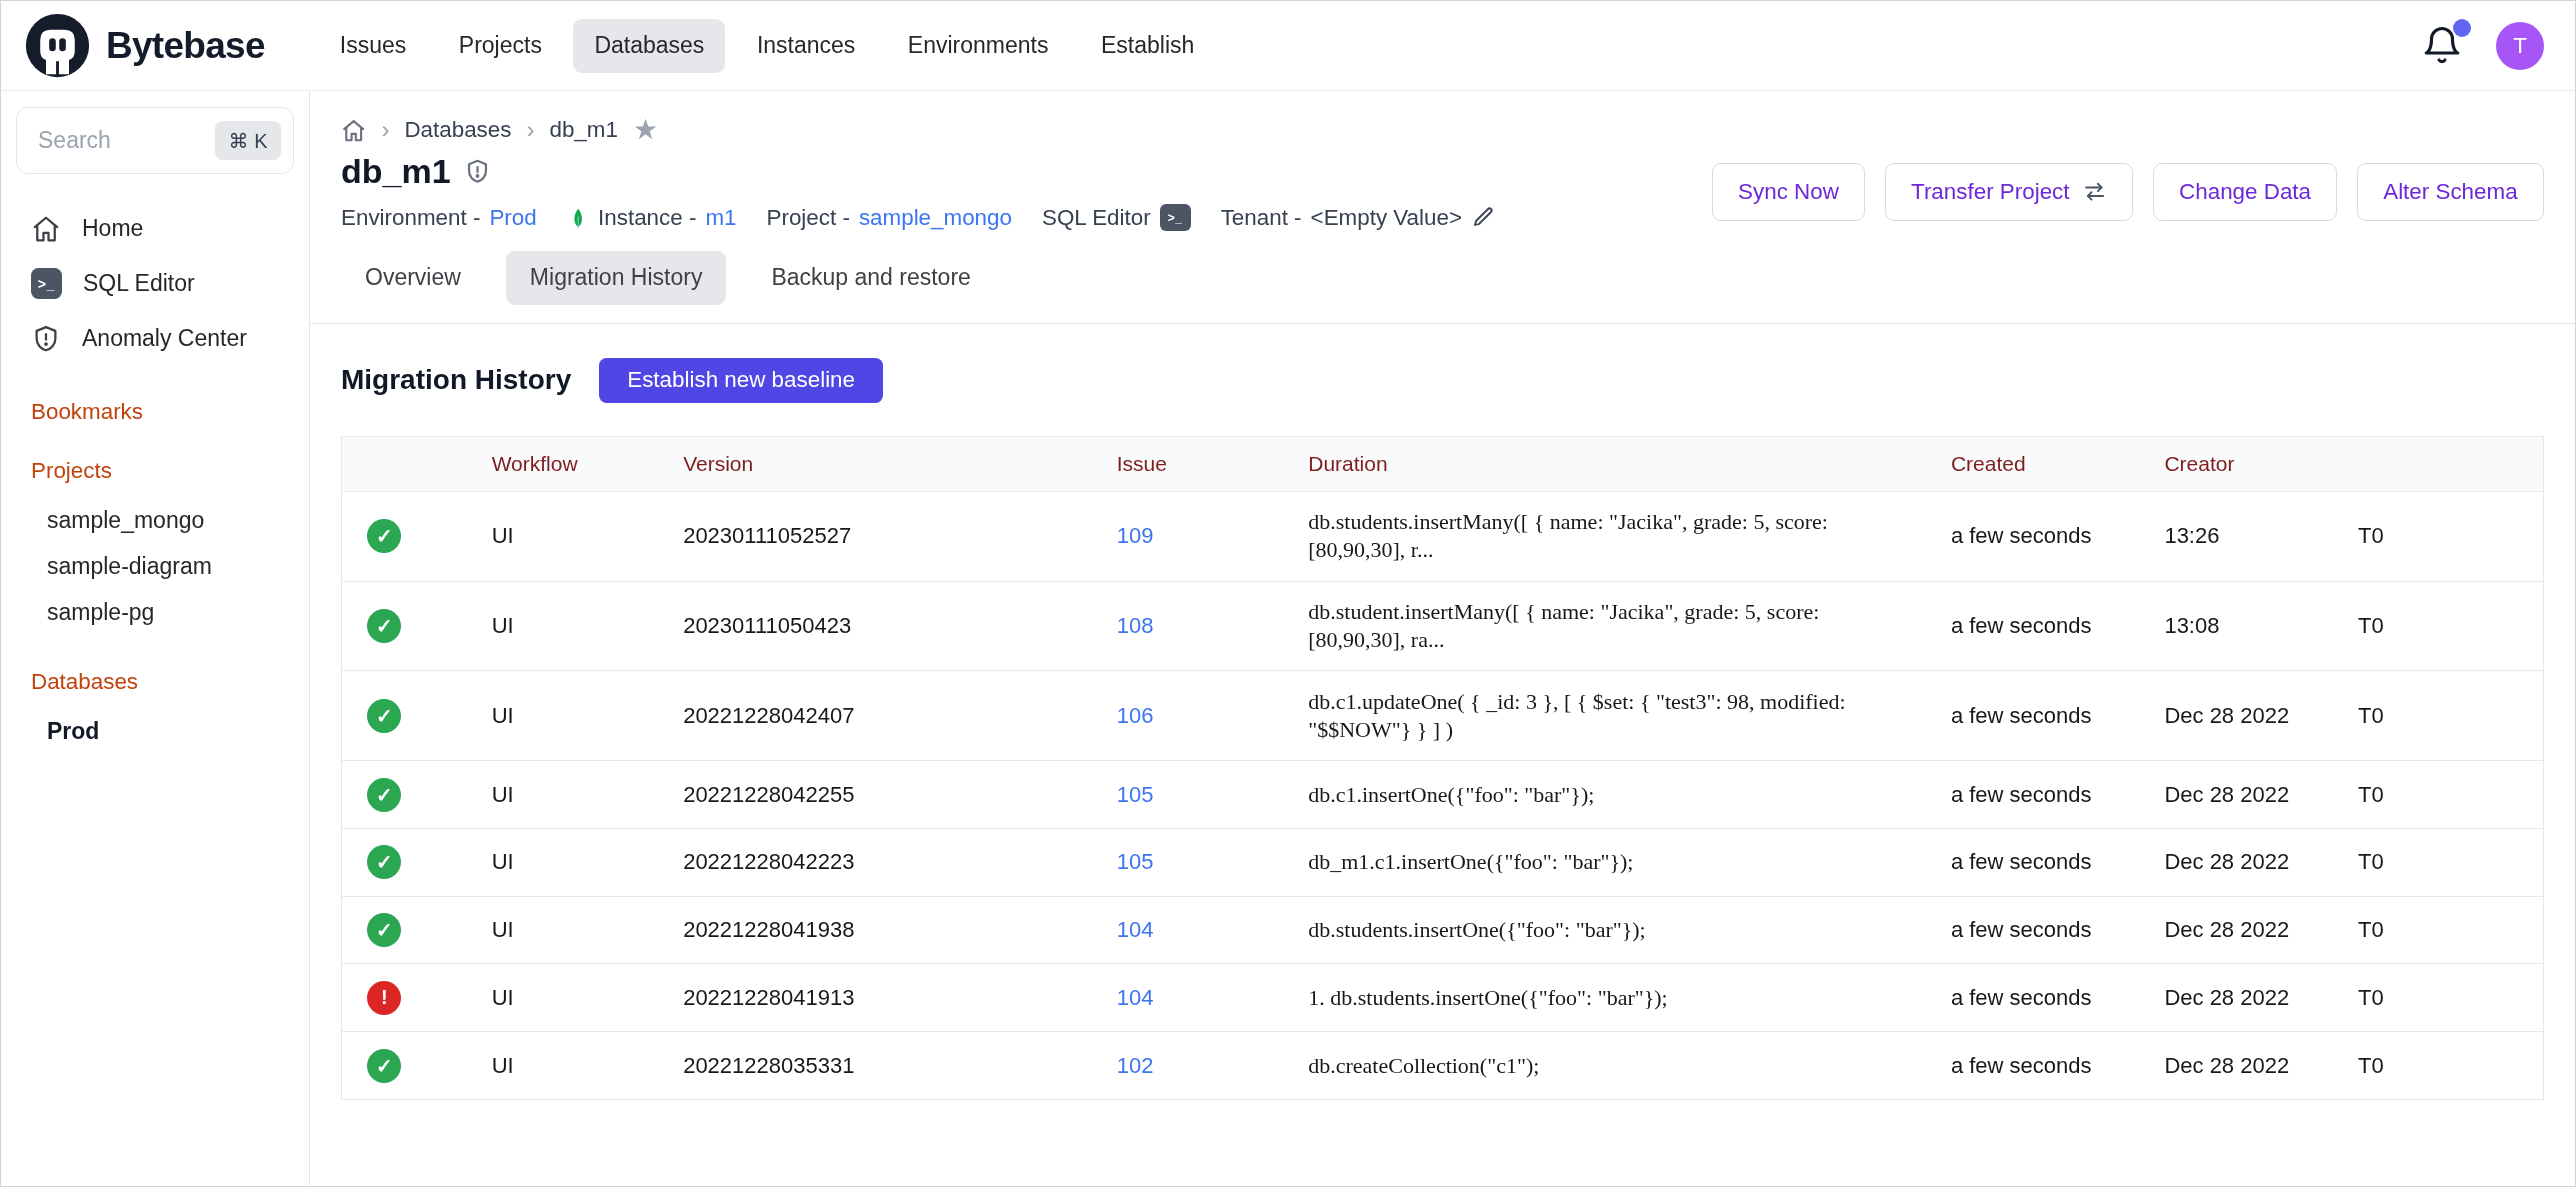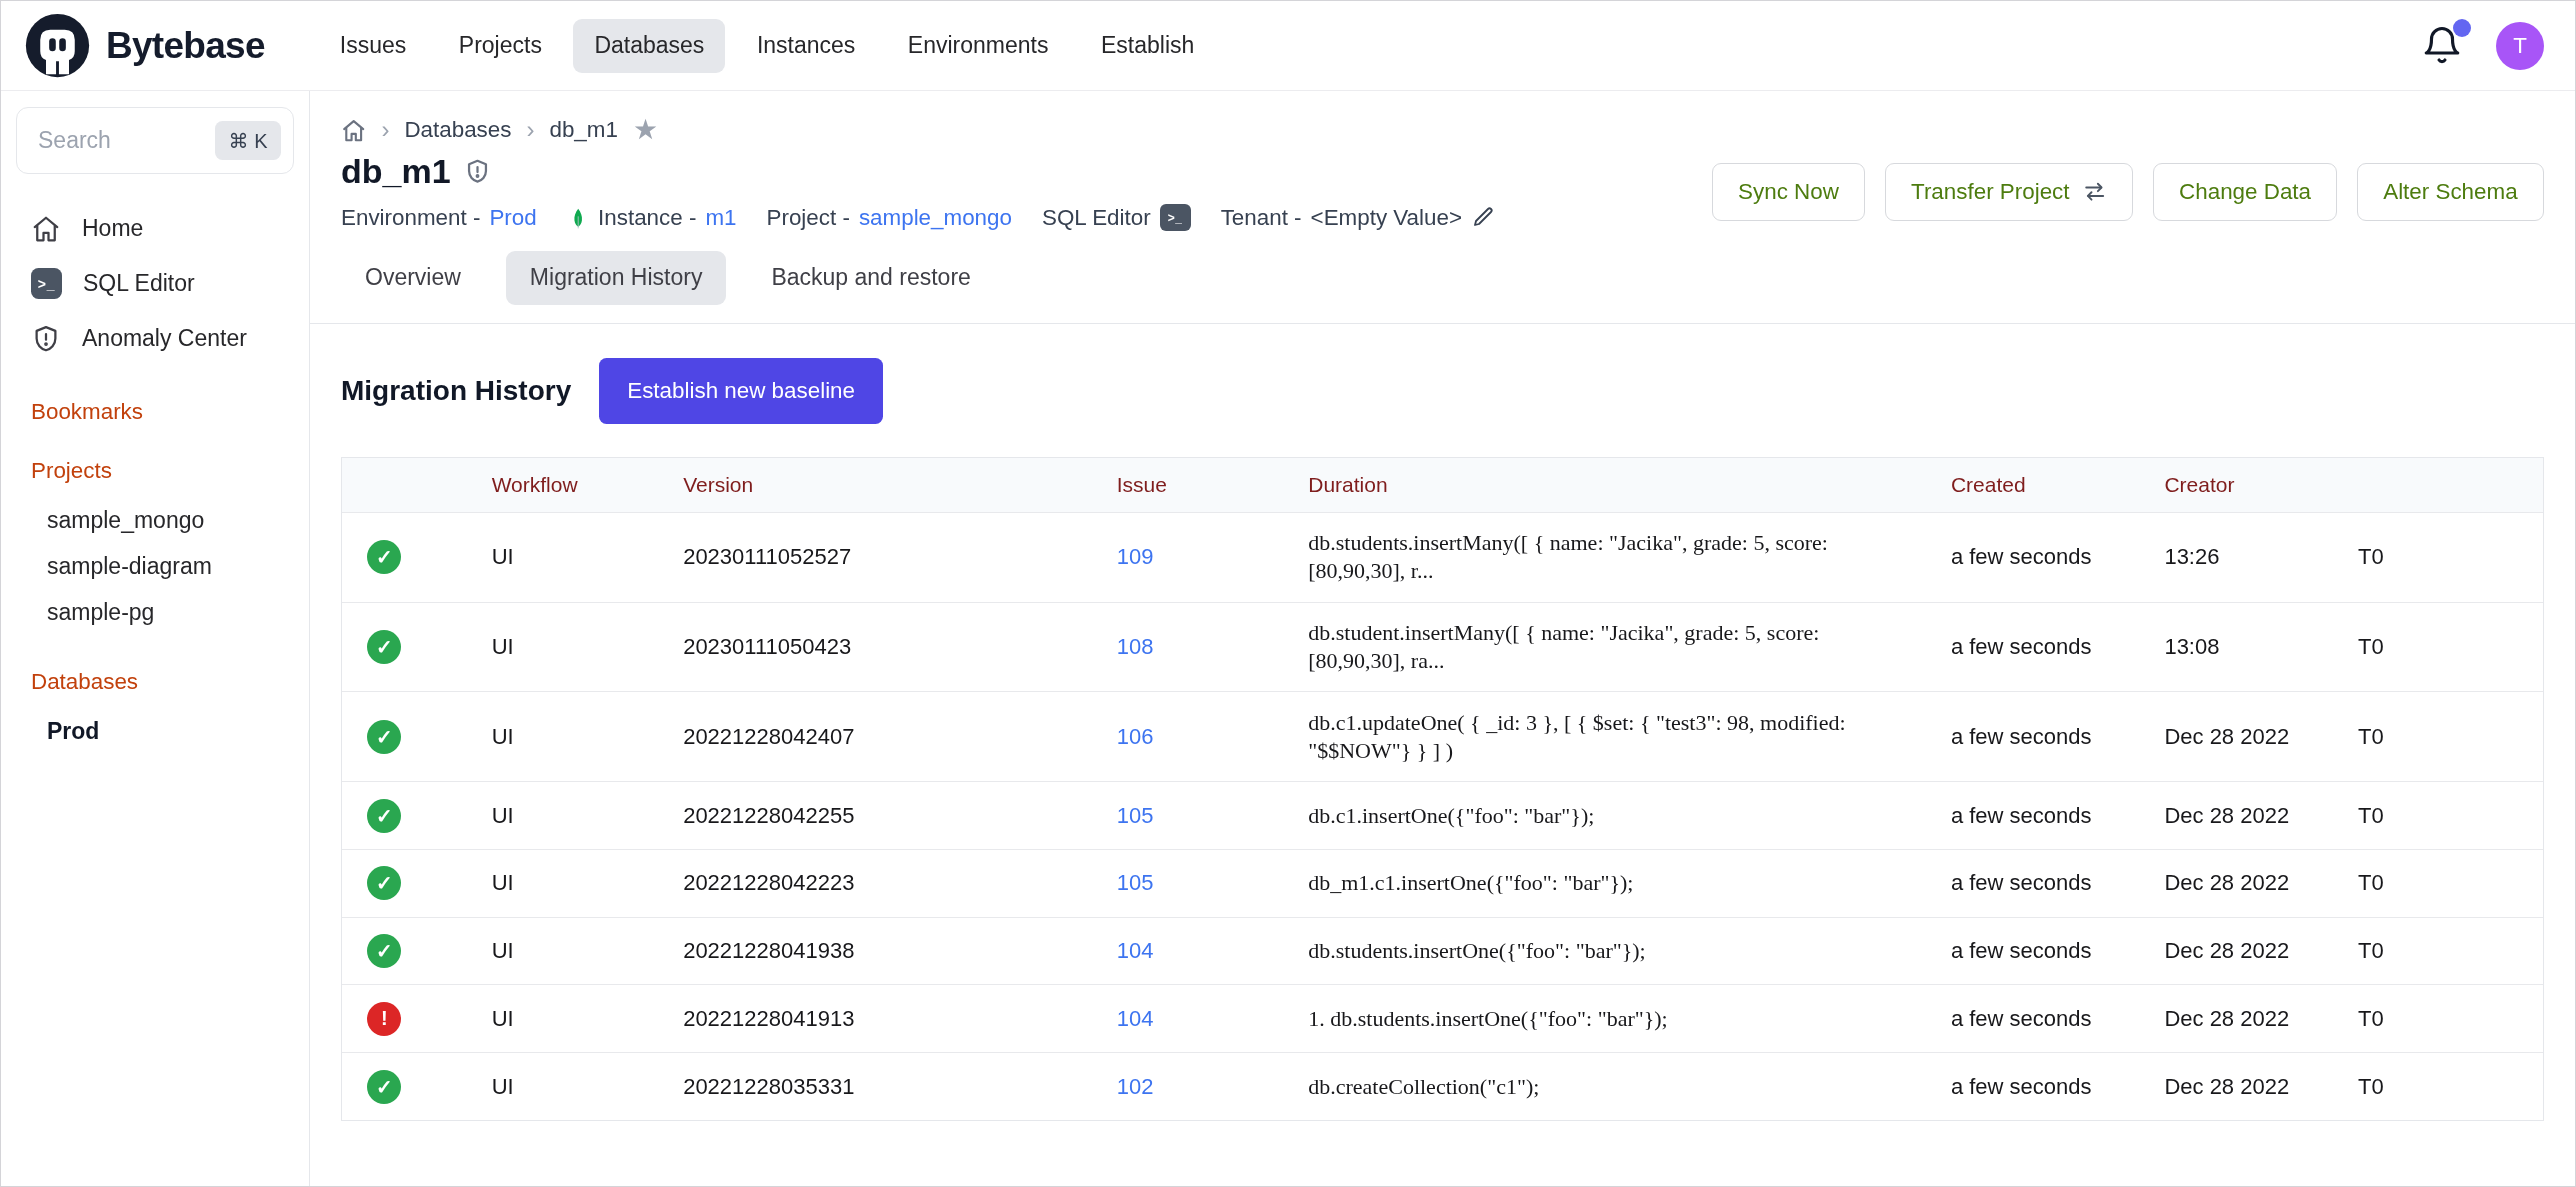--- a/index.html
+++ b/index.html
@@ -50,33 +50,33 @@
   .title-row { display:flex; align-items:center; gap:13.5px; }
   .page-title { font-size:34px; font-weight:800; color:#111827; }
   .title-row svg { width:27px; height:27px; }
   .meta-row { display:flex; align-items:center; gap:30px; font-size:22.4px; color:#374151; }
   .meta-item { display:flex; align-items:center; gap:9px; white-space:nowrap; }
   .meta-item a { color:#3d74f0; text-decoration:none; cursor:pointer; }
   .meta-item .leaf { width:22.4px; height:22.4px; }
   .term-badge.sm { width:27px; height:27px; border-radius:6px; font-size:12px; cursor:pointer; }
   .pencil { width:24px; height:24px; cursor:pointer; }
   .actions { margin-left:auto; display:flex; align-items:center; gap:19.4px; }
-  .btn { background:#fff; border:1.5px solid #d7d9dd; border-radius:9px; height:58px; padding:0 25.4px; font-size:22.4px; color:#4d7c0f; display:flex; align-items:center; gap:12px; cursor:pointer; white-space:nowrap; font-family:inherit; }
+  .btn { background:#fff; border:1.5px solid #d7d9dd; border-radius:9px; height:58px; padding:0 25.4px; font-size:22.4px; color:#6d28d9; display:flex; align-items:center; gap:12px; cursor:pointer; white-space:nowrap; font-family:inherit; }
   .btn svg { width:25.4px; height:25.4px; }
 
   
   .tabs-wrap { border-bottom:1.5px solid #e5e7eb; padding:19.4px 31px 18px 31px; display:flex; gap:21px; align-items:center; }
   .tab { font-size:23px; color:#3f3f46; padding:13.5px 24px; border-radius:9px; cursor:pointer; white-space:nowrap; }
   .tab.active { background:#e5e7eb; }
 
   
   .content { padding:34px 31px 0 31px; flex:1; min-height:0; }
   .content-head { display:flex; align-items:center; gap:28px; margin-bottom:33px; }
   .content-title { font-size:28px; font-weight:700; color:#111827; }
-  .btn-primary { background:#4f46e5; color:#fff; border:none; border-radius:7.5px; height:66px; padding:0 28px; font-size:22.4px; cursor:pointer; font-family:inherit; }
+  .btn-primary { background:#4f46e5; color:#fff; border:none; border-radius:7.5px; height:45px; padding:0 28px; font-size:22.4px; cursor:pointer; font-family:inherit; }
 
   
   .mtable { border:0.7px solid #e5e7eb; }
   .trow { display:grid; grid-template-columns:6.8% 8.7% 19.7% 8.7% 29.2% 9.7% 8.8% 8.4%; align-items:center; }
   .thead { background:#f8fafc; height:54px; color:#7f1d1d; font-size:21px; }
   .thead > div { padding-right:12px; }
   .tbody-row { border-top:0.7px solid #e8e9ec; padding:16.4px 0; font-size:22px; color:#18181b; cursor:pointer; background:#fff; }
   .cell-sql { line-height:28px; padding-right:45px; word-break:break-word;font-family:Liberation Serif, serif; }
   .cell-status { padding-left:25.4px; }
   .status-circle { width:34px; height:34px; border-radius:50%; display:flex; align-items:center; justify-content:center; color:#fff; font-size:20px; font-weight:700; }

